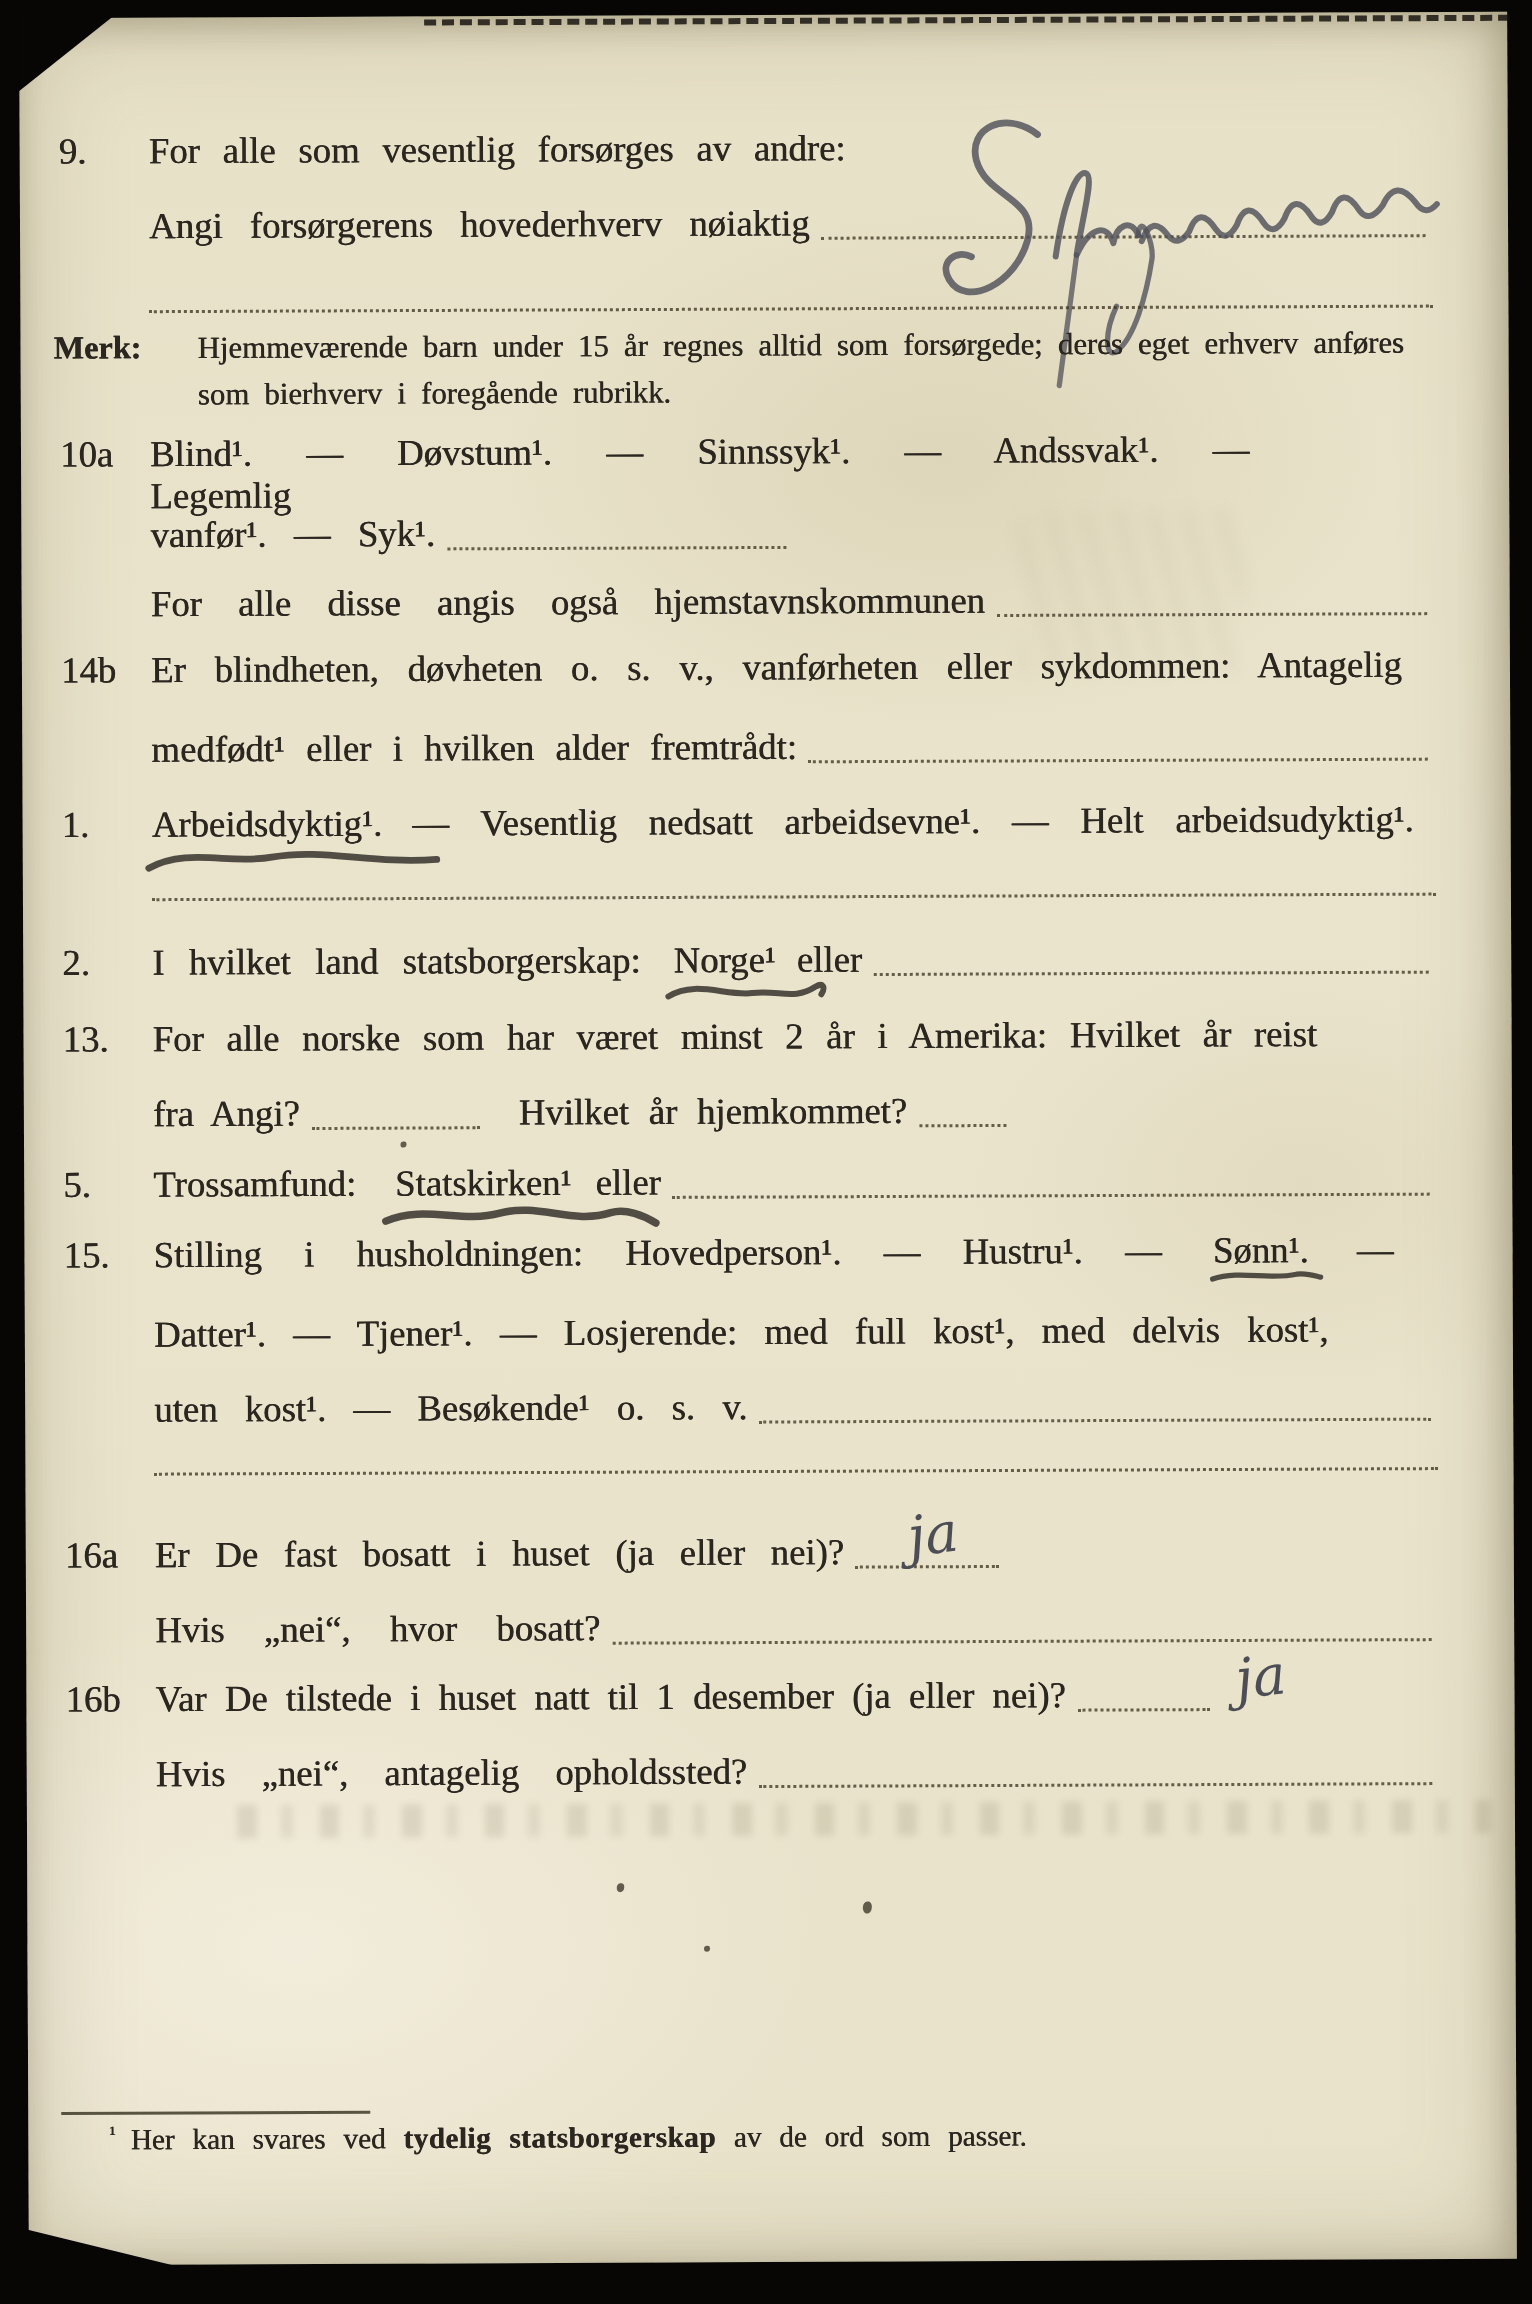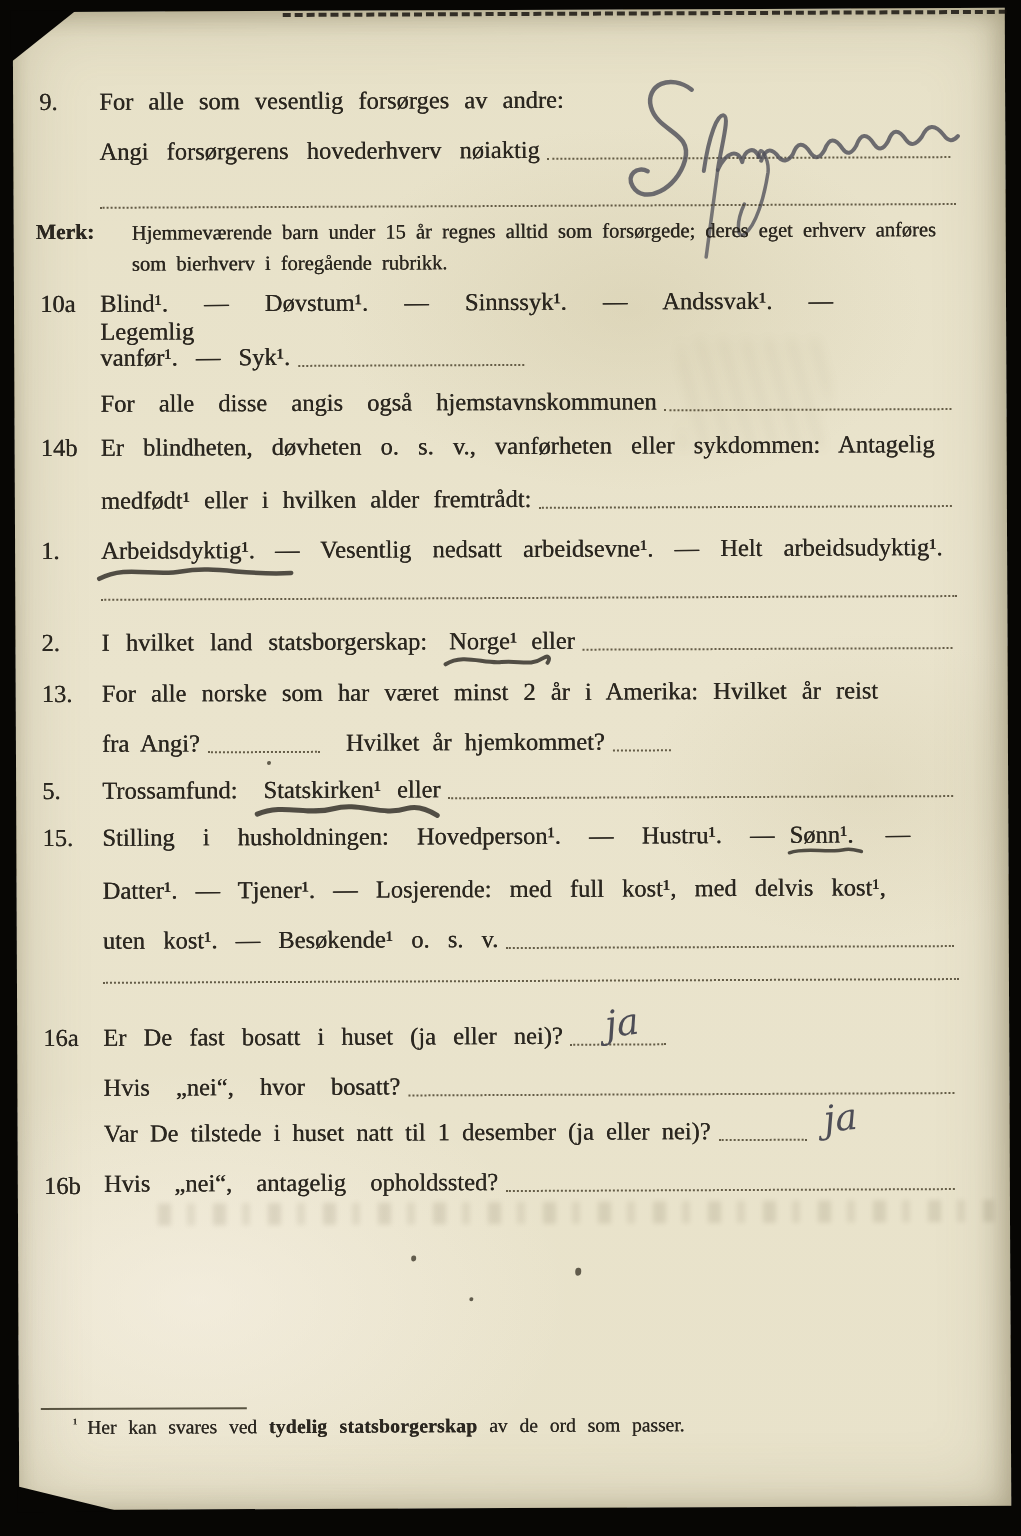--- a/index.html
+++ b/index.html
@@ -154,21 +154,21 @@
         <path d="M2,16 C28,5 52,18 78,11 C104,4 126,19 152,11 C162,8 174,13 182,18" style="stroke-width:5"></path>
       </svg>
     </span>
     <span style="margin-left:16px">eller</span>
     <span class="leader" style="border-bottom-width:2.5px"></span>
   </div>
 
   <div class="pnum" style="top:812px">15.</div>
   <div class="pline" style="top:812px">
     <span style="word-spacing:22px">Stilling i husholdningen: Hovedperson¹. — Hustru¹. —</span>
-    <span class="uw" style="margin-left:9px">
+    <span class="uw" style="margin-left:28px">
       <span>Sønn¹.</span>
       <svg class="uline" style="left:-2px;bottom:-8px" width="76" height="12" viewBox="0 0 76 12">
         <path d="M2,8 C20,2 40,9 58,5 C64,4 70,6 74,7" style="stroke-width:3.5"></path>
       </svg>
     </span>
     <span style="margin-left:26px">—</span>
   </div>
   <div class="pline" style="top:865px;word-spacing:12px">Datter¹. — Tjener¹. — Losjerende: med full kost¹, med delvis kost¹,</div>
   <div class="pline row" style="top:915px">
     <span style="word-spacing:12px">uten kost¹. — Besøkende¹ o. s. v.</span>
@@ -181,21 +181,21 @@
   <div class="pline row" style="top:1012px">
     <span style="word-spacing:11px">Er De fast bosatt i huset (ja eller nei)?</span>
     <span class="leader fixed" style="width:96px"></span>
   </div>
   <div class="hand" style="left:588px;top:992px;font-size:37px;transform:rotate(-7deg)">ja</div>
   <div class="pline row" style="top:1062px">
     <span style="word-spacing:20px">Hvis „nei“, hvor bosatt?</span>
     <span class="leader"></span>
   </div>
 
-  <div class="pnum" style="top:1160px">16b</div>
+  <div class="pnum" style="top:1108px">16b</div>
   <div class="pline row" style="top:1108px">
     <span style="word-spacing:6px">Var De tilstede i huset natt til 1 desember (ja eller nei)?</span>
     <span class="leader fixed" style="width:88px"></span>
   </div>
   <div class="hand" style="left:806px;top:1088px;font-size:37px;transform:rotate(-6deg)">ja</div>
   <div class="pline row" style="top:1158px">
     <span style="word-spacing:18px">Hvis „nei“, antagelig opholdssted?</span>
     <span class="leader"></span>
   </div>
 

